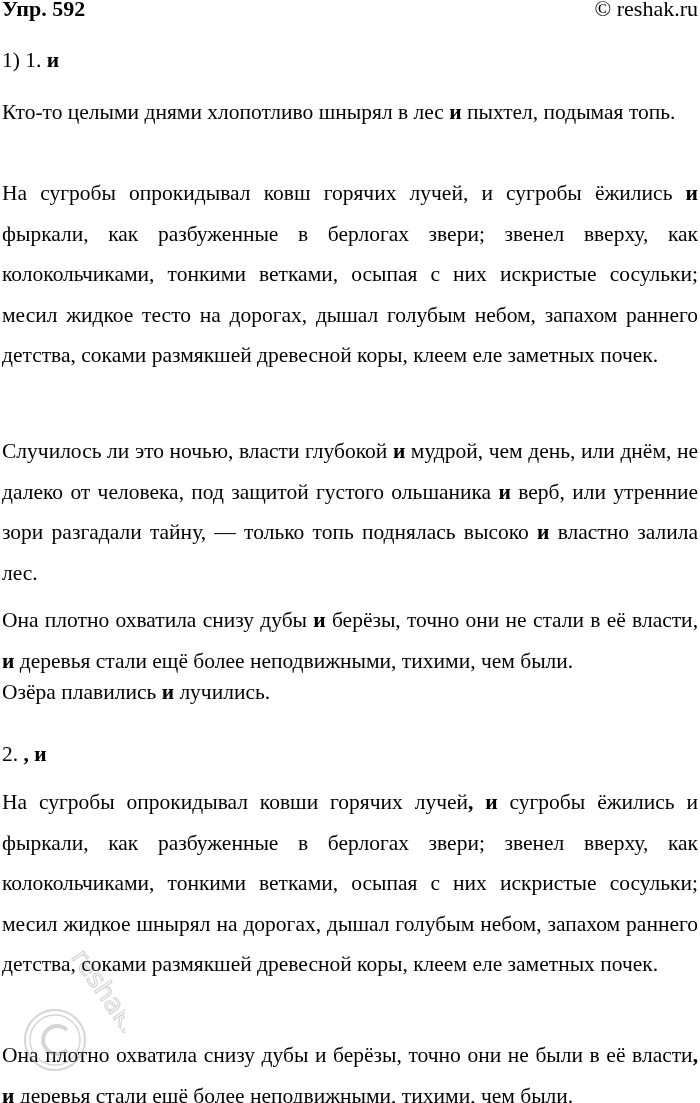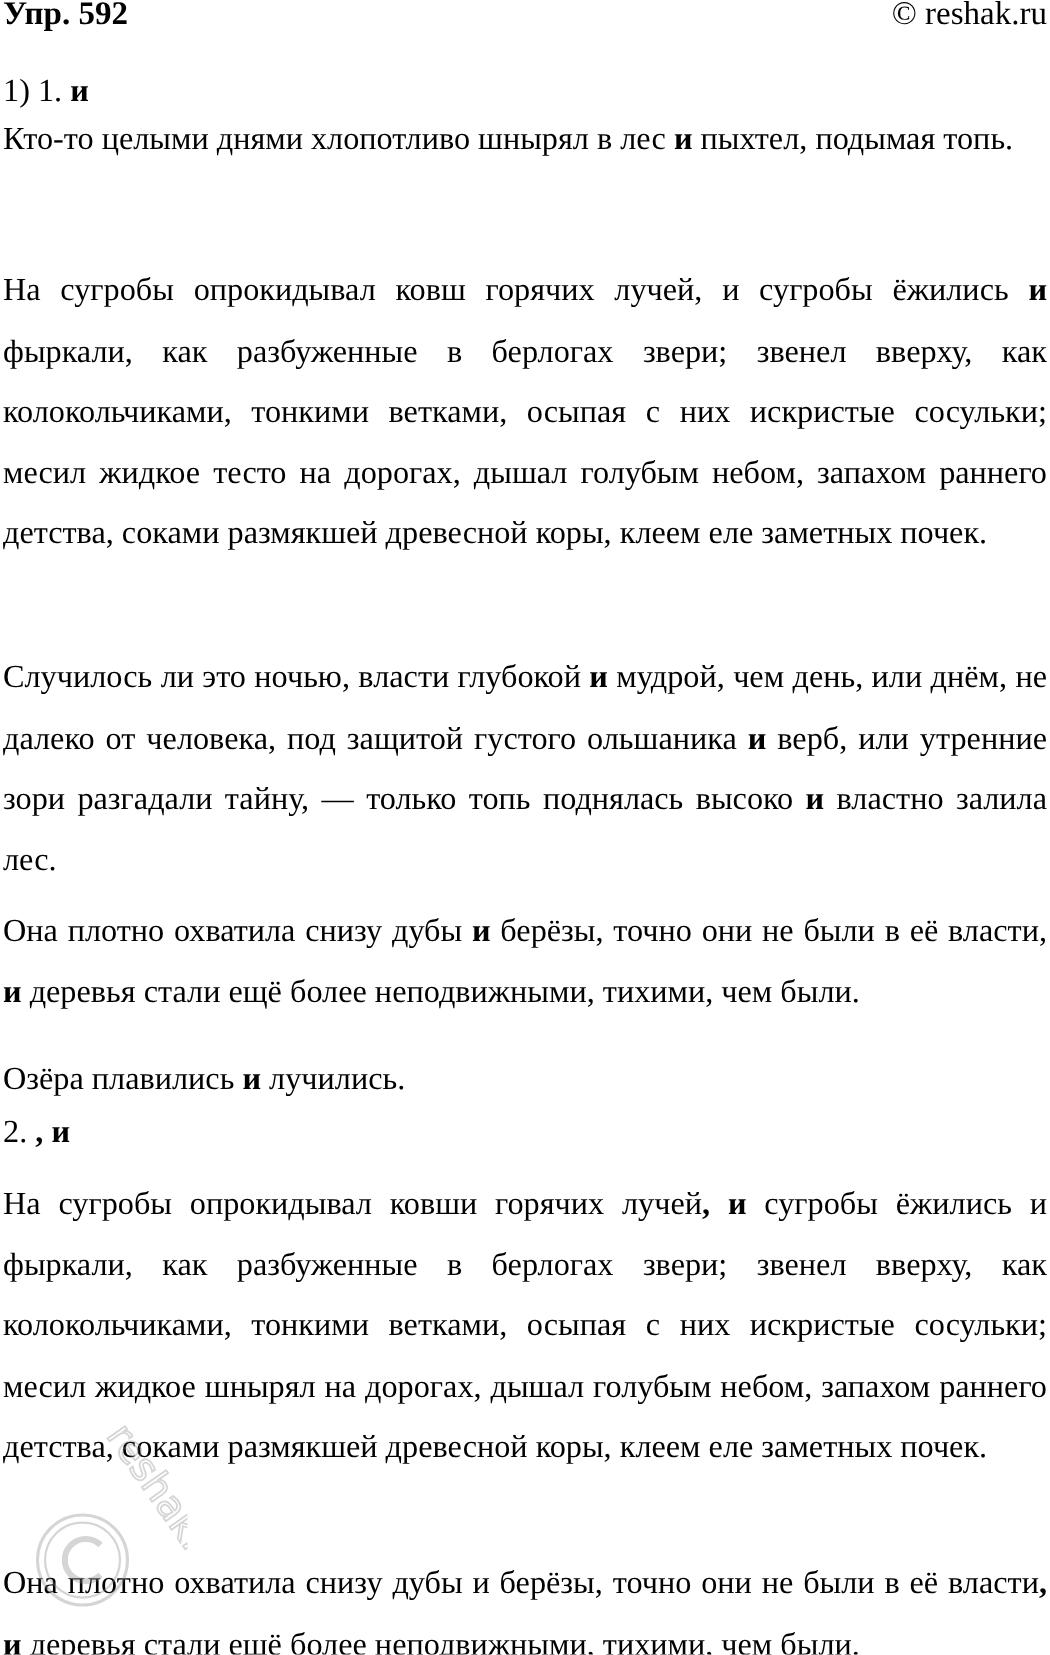--- a/index.html
+++ b/index.html
@@ -34,37 +34,37 @@
     <div class="title">Упр. 592</div>
     <div class="copyright">© reshak.ru</div>
   </div>
 
   <div class="content">
 
     <div class="block" style="top:40px;font-family:Liberation Serif, serif;">
       <span>1) 1. </span><b>и</b>
     </div>
 
-    <div class="block" style="top:72px;">
+    <div class="block" style="top:92px;">
       <span>Кто-то целыми днями хлопотливо шнырял в лес </span><b>и</b><span> пыхтел, подымая топь.</span>
     </div>
 
     <div class="block" style="top:173px;">
       <span>На сугробы опрокидывал ковш горячих лучей, и сугробы ёжились </span><b>и</b><span> фыркали, как разбуженные в берлогах звери; звенел вверху, как колокольчиками, тонкими ветками, осыпая с них искристые сосульки; месил жидкое тесто на дорогах, дышал голубым небом, запахом раннего детства, соками размякшей древесной коры, клеем еле заметных почек.</span>
     </div>
 
     <div class="block" style="top:431px;">
       <span>Случилось ли это ночью, власти глубокой </span><b>и</b><span> мудрой, чем день, или днём, не далеко от человека, под защитой густого ольшаника </span><b>и</b><span> верб, или утренние зори разгадали тайну, — только топь поднялась высоко </span><b>и</b><span> властно залила лес.</span>
     </div>
 
     <div class="block" style="top:600px;">
-      <span>Она плотно охватила снизу дубы </span><b>и</b><span> берёзы, точно они не были в её власти, </span><b>и</b><span> деревья стали ещё более неподвижными, тихими, чем были.</span>
+      <span>Она плотно охватила снизу дубы </span><b>и</b><span> берёзы, точно они не стали в её власти, </span><b>и</b><span> деревья стали ещё более неподвижными, тихими, чем были.</span>
     </div>
 
-    <div class="block" style="top:699px;">
+    <div class="block" style="top:672px;">
       <span>Озёра плавились </span><b>и</b><span> лучились.</span>
     </div>
 
     <div class="block" style="top:734px;">
       <span>2. </span><b>, и</b>
     </div>
 
     <div class="block" style="top:782px;">
       <span>На сугробы опрокидывал ковши горячих лучей</span><b>, и</b><span> сугробы ёжились и фыркали, как разбуженные в берлогах звери; звенел вверху, как колокольчиками, тонкими ветками, осыпая с них искристые сосульки; месил жидкое шнырял на дорогах, дышал голубым небом, запахом раннего детства, соками размякшей древесной коры, клеем еле заметных почек.</span>
     </div>

